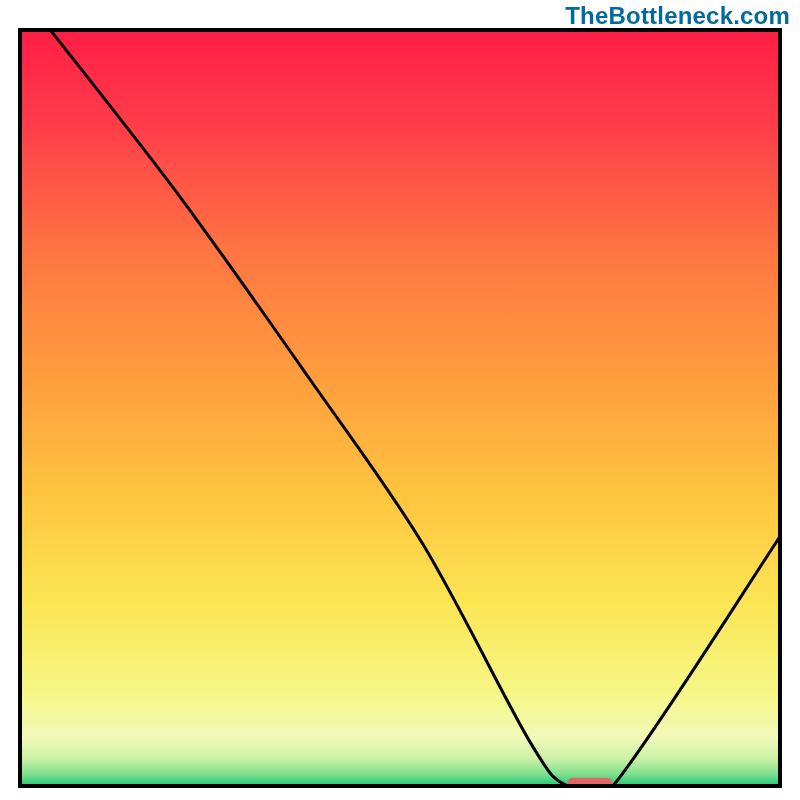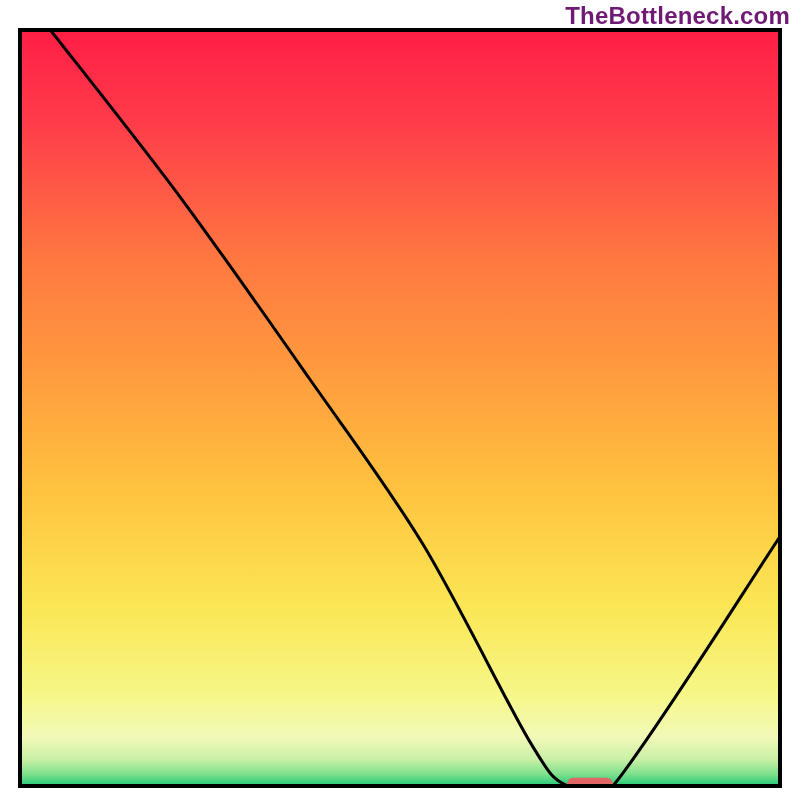--- a/index.html
+++ b/index.html
@@ -15,21 +15,21 @@
     position: relative;
     width: 800px;
     height: 800px;
   }
   .watermark {
     position: absolute;
     top: 2px;
     right: 10px;
     font-size: 24px;
     font-weight: 600;
-    color: #701a75;
+    color: #0369a1;
     letter-spacing: 0.2px;
     user-select: none;
   }
   svg {
     position: absolute;
     left: 0;
     top: 0;
   }
 </style>
 </head>

